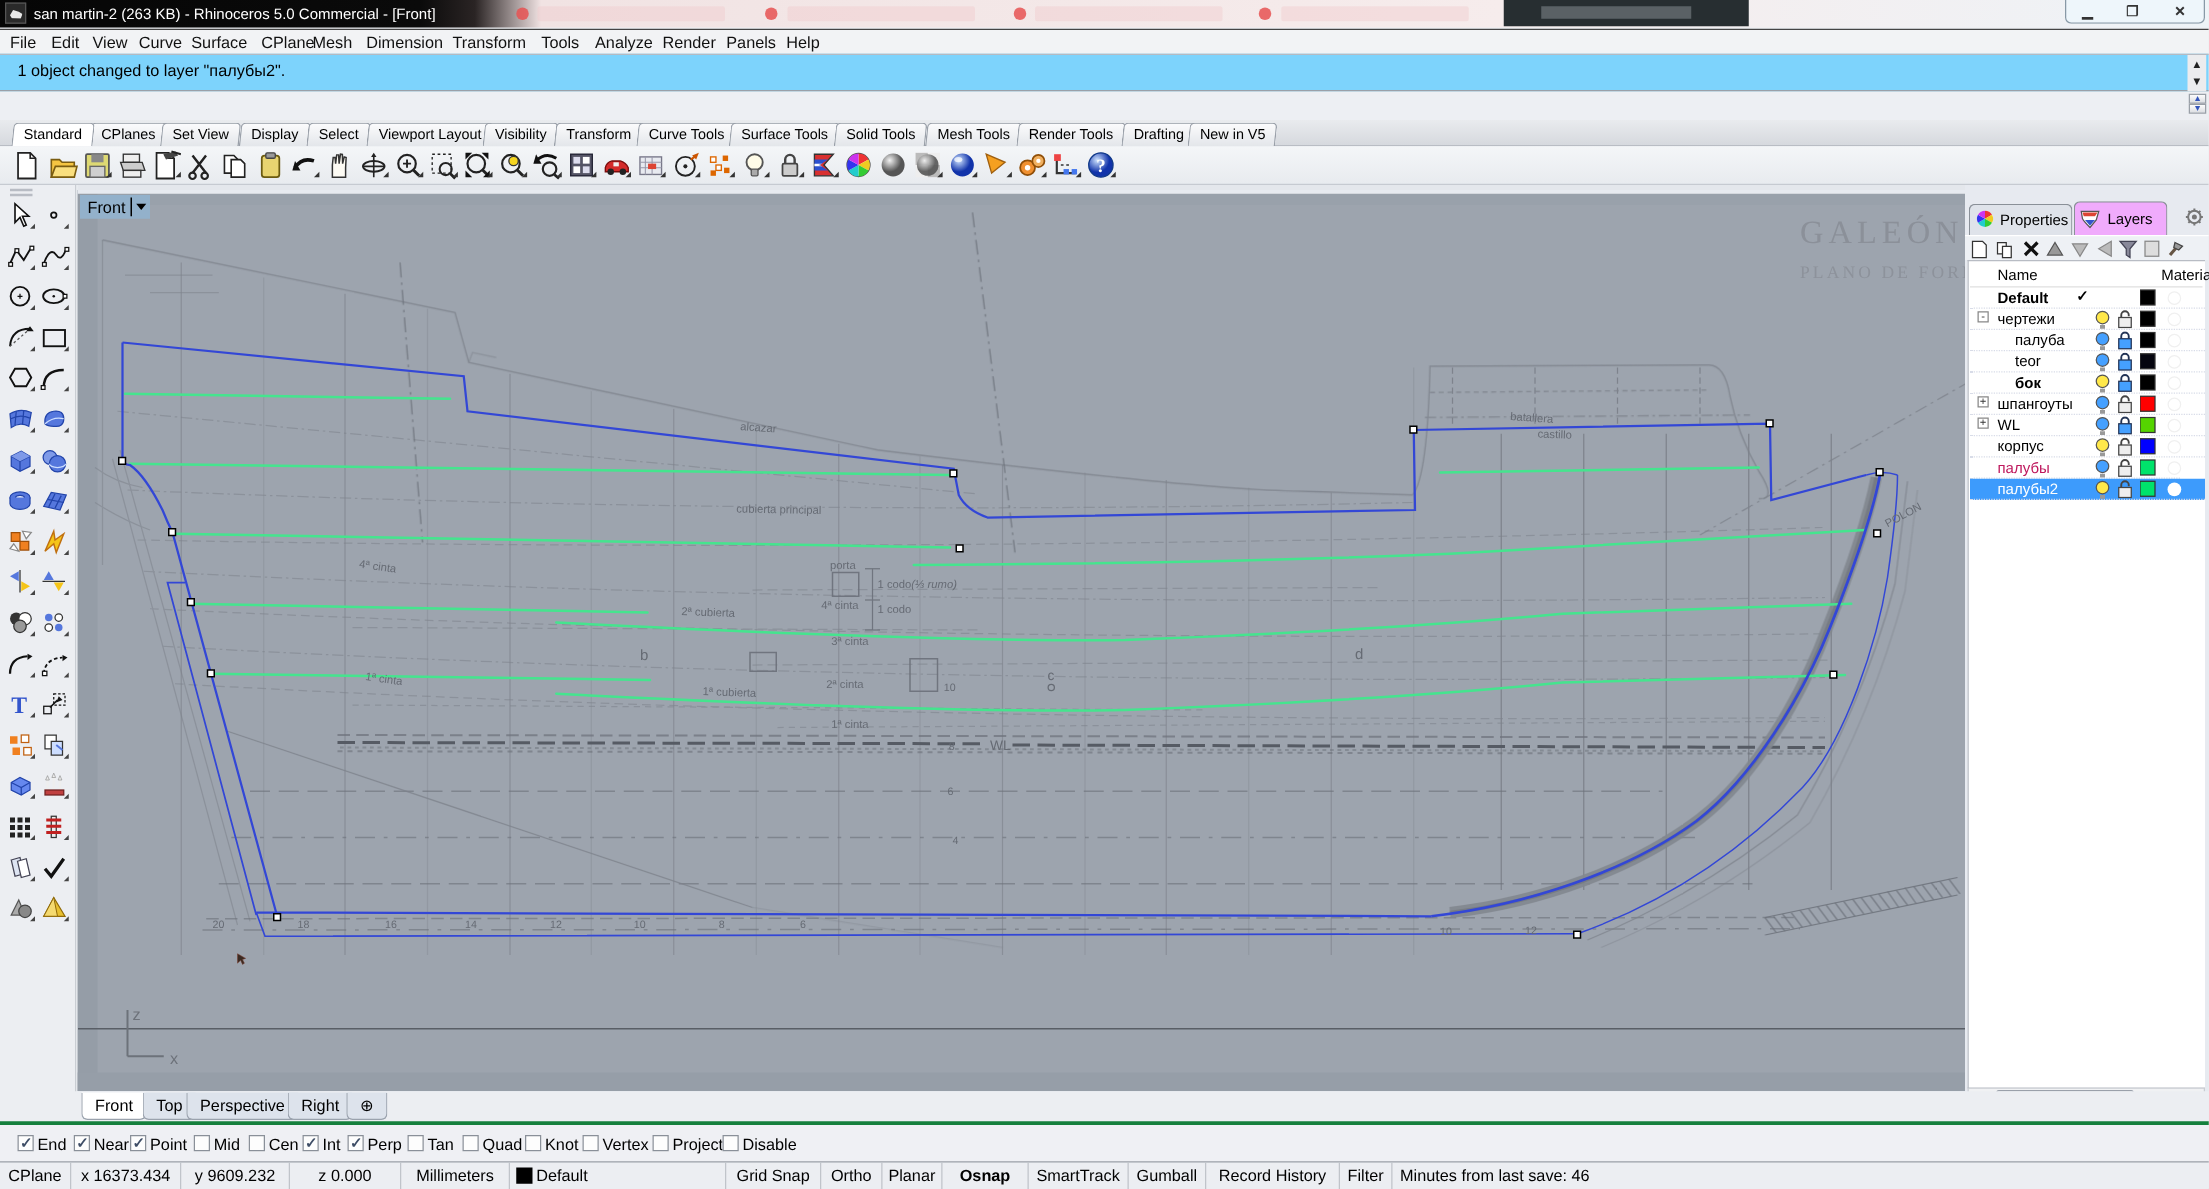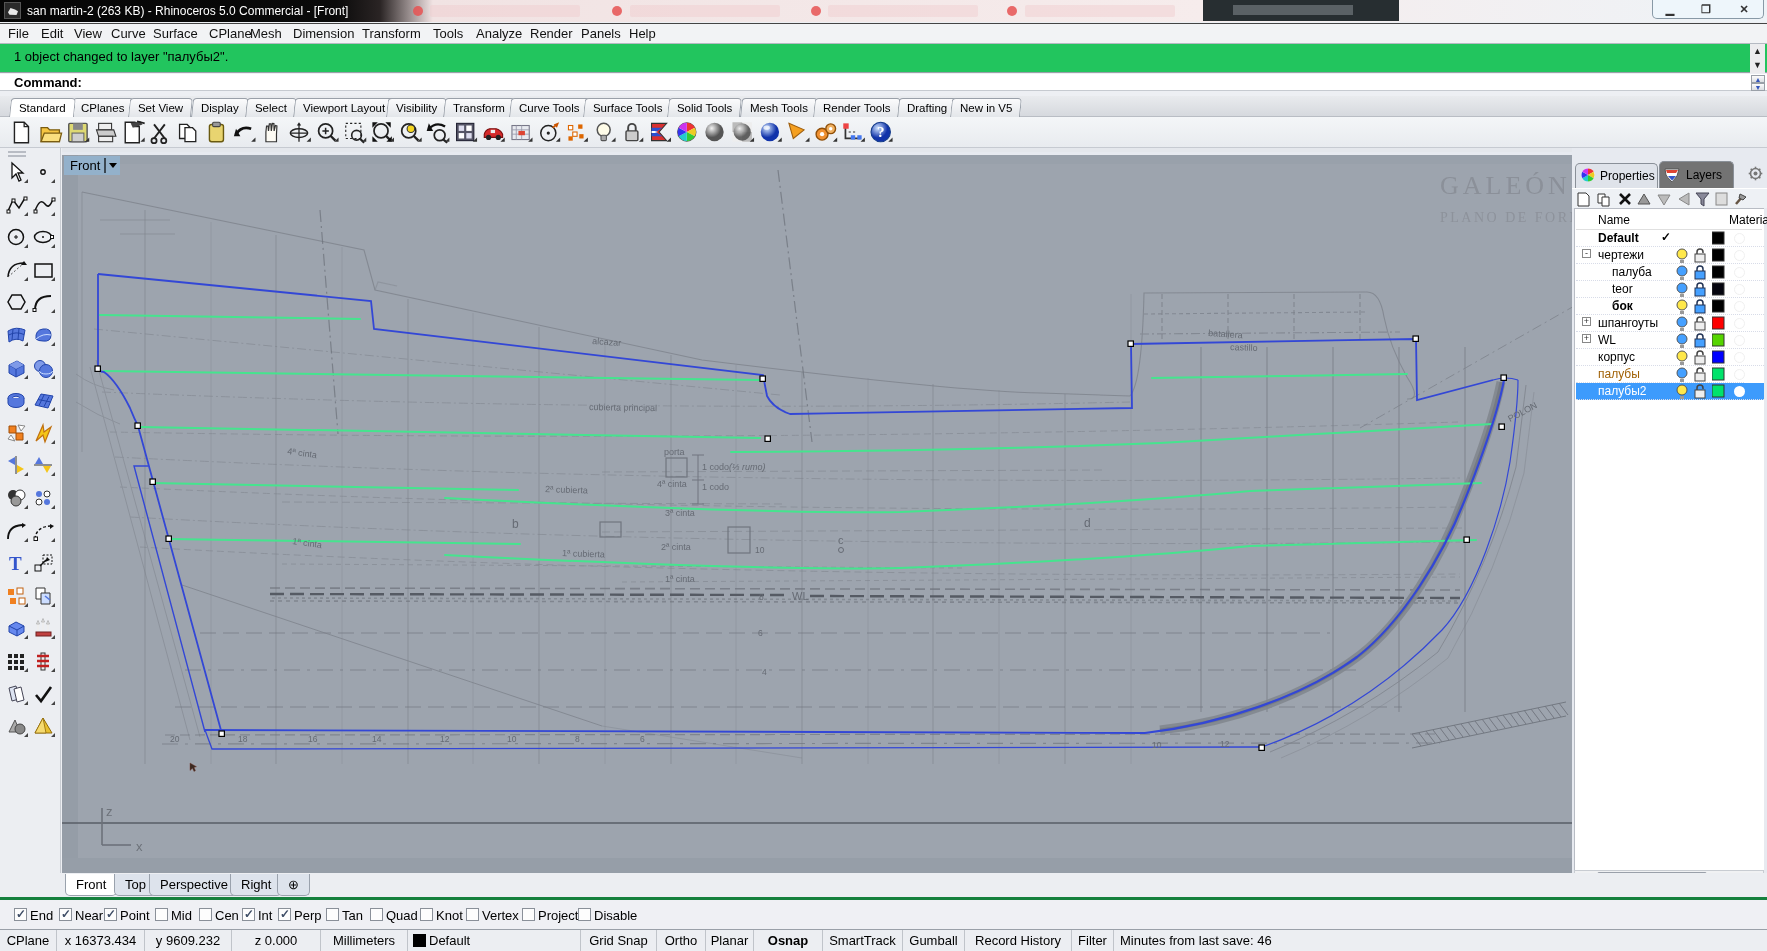--- a/index.html
+++ b/index.html
@@ -18,21 +18,21 @@
 #darktab { left:1203px; top:0px; width:196px; height:21px; background:#272e31; border-radius:0 0 0 0; }
 #darktab i { position:absolute; left:30px; top:5px; width:120px; height:10px; background:#5a6165; }
 #winbtns { left:1652px; top:0px; width:112px; height:19px; background:#eef6fb; border:1px solid #8899a6; border-top:none; border-radius:0 0 5px 5px; }
 .wb { position:absolute; top:3px; font-size:11px; color:#333; width:30px; text-align:center; font-weight:bold;}
 
 
 #menubar { left:0; top:23px; width:1767px; height:20px; background:#f2f3f5; border-top:1px solid #444; color:#111; font-size:13px; }
 #menubar span { position:absolute; top:2px; }
 
 
-#cmd { left:0; top:43px; width:1767px; height:30px; background:#22c55e; border-top:1px solid #b5bac2; border-bottom:1px solid #9aa0a8; color:#000; font-size:13px; }
+#cmd { left:0; top:43px; width:1767px; height:30px; background:#7dd3fc; border-top:1px solid #b5bac2; border-bottom:1px solid #9aa0a8; color:#000; font-size:13px; }
 #cmd2 { left:0; top:74px; width:1767px; height:17px; background:#fff; border-bottom:1px solid #c6cad0; color:#000; font-size:13px; }
 #cmdscroll { left:1750px; top:44px; width:15px; height:29px; background:#ececee; }
 .scrbtn { position:absolute; left:0px; width:15px; height:14px; color:#222; font-size:9px; text-align:center; line-height:14px;}
 .spin { position:absolute; width:14px; height:8px; background:linear-gradient(#fcfcfc,#dcdee2); border:1px solid #9aa0a8; color:#3355bb; font-size:7px; text-align:center; line-height:7px; }
 
 
 #tabbar { left:0; top:96px; width:1767px; height:21px; background:linear-gradient(#e9ebee,#d6d9de); border-bottom:1px solid #b9bdc4; font-size:12px; color:#000; }
 .ttab { position:absolute; top:2px; height:19px; padding:3px 8px 0 8px; font-size:11.5px; border:1px solid #9aa0a9; border-bottom:none; border-radius:4px 4px 0 0; background:linear-gradient(#fbfbfc,#e3e6ea); transform:skewX(-6deg); }
 .ttab b { display:block; transform:skewX(6deg); font-weight:normal; }
 .ttab.act { background:#fff; z-index:3; }
@@ -100,23 +100,20 @@
       <span style="left:362px">Transform</span>
     <span style="left:433px">Tools</span>
       <span style="left:476px">Analyze</span>
       <span style="left:530px">Render</span>
     <span style="left:581px">Panels</span>
       <span style="left:629px">Help</span>
   </div>
 
   <div class="abs" id="cmd">
     <div style="position:absolute;left:14px;top:5px">1 object changed to layer "палубы2".</div>
-  </div>
-  <div class="abs" id="cmd2">
-    <div style="position:absolute;left:14px;top:1px;font-weight:bold">Command:</div>
   </div>
   <div class="abs" id="cmdscroll">
       <span class="scrbtn" style="top:0">▲</span>
       <span class="scrbtn" style="top:14px">▼</span>
     </div>
   <span class="abs spin" style="left:1751px;top:75px">▲</span>
   <span class="abs spin" style="left:1751px;top:83px">▼</span>
 
   <div class="abs" id="tabbar">
     <span class="ttab act" style="left:10px">
@@ -788,21 +785,21 @@
       <div style="position:absolute;left:3px;top:15px;width:83px;height:25px;background:#dfe3ea;border:1px solid #8a9098;border-bottom:none;border-radius:5px 5px 0 0;font-size:12px;padding:5px 0 0 24px;color:#000">Properties</div>
       <svg style="position:absolute;left:9px;top:20px" width="15" height="15">
         <circle cx="7" cy="7" r="6.5" fill="#fff"></circle>
         <path d="M7,7 L7,0.5 A6.5,6.5 0 0 1 12.6,3.8 Z" fill="#e33"></path>
         <path d="M7,7 L12.6,3.8 A6.5,6.5 0 0 1 12.6,10.2 Z" fill="#ec2"></path>
         <path d="M7,7 L12.6,10.2 A6.5,6.5 0 0 1 7,13.5 Z" fill="#3c3"></path>
         <path d="M7,7 L7,13.5 A6.5,6.5 0 0 1 1.4,10.2 Z" fill="#2cc"></path>
         <path d="M7,7 L1.4,10.2 A6.5,6.5 0 0 1 1.4,3.8 Z" fill="#33e"></path>
         <path d="M7,7 L1.4,3.8 A6.5,6.5 0 0 1 7,0.5 Z" fill="#c3e"></path>
       </svg>
-      <div style="position:absolute;left:87px;top:13px;width:75px;height:27px;background:#737373;border:1px solid #8a9098;border-bottom:none;border-radius:5px 5px 0 0;font-size:12px;padding:6px 0 0 26px;color:#000;z-index:2">Layers</div>
+      <div style="position:absolute;left:87px;top:13px;width:75px;height:27px;background:#f0abfc;border:1px solid #8a9098;border-bottom:none;border-radius:5px 5px 0 0;font-size:12px;padding:6px 0 0 26px;color:#000;z-index:2">Layers</div>
       <svg style="position:absolute;left:92px;top:19px;z-index:3" width="16" height="16">
         <path d="M1,2 L15,2 L13,9 Q8,15 8,15 Q3,10 2,8 Z" fill="#fff" stroke="#555"></path>
         <path d="M2,3 L14,3 L12,6 L3,6 Z" fill="#d43"></path>
         <path d="M4,9 L12,9 Q8,13.5 8,13.5 Z" fill="#35c"></path>
       </svg>
       <svg style="position:absolute;left:176px;top:18px" width="15" height="15">
         <circle cx="7.5" cy="7.5" r="5" fill="none" stroke="#777" stroke-width="1.6"></circle>
         <circle cx="7.5" cy="7.5" r="2" fill="#777"></circle>
         <g stroke="#777" stroke-width="1.6">
           <line x1="11.9" y1="7.5" x2="14.3" y2="7.5"></line>
@@ -947,21 +944,21 @@
         </svg>
         <svg style="position:absolute;left:118px;top:1px" width="13" height="15">
           <rect x="1" y="6" width="10" height="8" fill="#eee" stroke="#444"></rect>
           <path d="M3,6 V4 a3,3 0 0 1 6,0 V5" fill="none" stroke="#444" stroke-width="1.5"></path>
         </svg>
         <svg style="position:absolute;left:136px;top:1px" width="14" height="15">
           <rect x="0" y="1" width="12" height="12" fill="#0000ff" stroke="#333"></rect>
         </svg>
         <span style="position:absolute;left:158px;top:3px;width:11px;height:11px;border-radius:50%;border:1px solid #f0f0f0"></span>
       </div>
-      <div style="position:absolute;left:4px;top:218px;width:168px;height:17px;font-size:12px;color:#a16207;border-bottom:1px dotted #d8dce8">
+      <div style="position:absolute;left:4px;top:218px;width:168px;height:17px;font-size:12px;color:#be185d;border-bottom:1px dotted #d8dce8">
         <span style="position:absolute;left:22px;top:1px;font-weight:normal">палубы</span>
         <svg style="position:absolute;left:100px;top:0px" width="13" height="17">
           <path d="M4,13 h4 v3 h-4 Z" fill="#999"></path>
           <circle cx="6" cy="7" r="5" fill="#45a0ff" stroke="#555"></circle>
         </svg>
         <svg style="position:absolute;left:118px;top:1px" width="13" height="15">
           <rect x="1" y="6" width="10" height="8" fill="#eee" stroke="#444"></rect>
           <path d="M3,6 V4 a3,3 0 0 1 6,0 V5" fill="none" stroke="#444" stroke-width="1.5"></path>
         </svg>
         <svg style="position:absolute;left:136px;top:1px" width="14" height="15">

